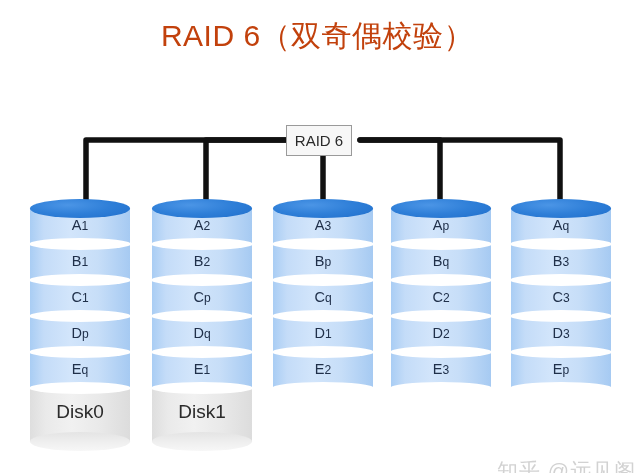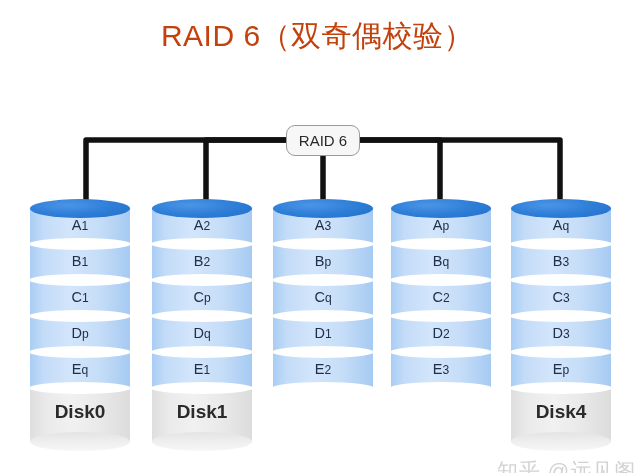--- a/index.html
+++ b/index.html
@@ -42,25 +42,25 @@
     width: 635px;
     height: 473px;
     pointer-events: none;
   }
 
   
   .raid-box {
     position: absolute;
     left: 286px;
     top: 125px;
-    width: 74px;
+    width: 66px;
     height: 31px;
     box-sizing: border-box;
     border: 1.6px solid #9a9a9a;
-    border-radius: 9px;
+    border-radius: 0;
     background: #f7f7f7;
     display: flex;
     align-items: center;
     justify-content: center;
     font-size: 15px;
     color: #2a2a2a;
     z-index: 5;
   }
 
   
@@ -132,21 +132,20 @@
   .disk-base {
     position: relative;
     width: 100px;
     height: 54px;
     background: linear-gradient(to right,
         #dedede 0%, #eaeaea 16%, #f1f1f1 42%, #e9e9e9 70%, #dcdcdc 100%);
     display: flex;
     align-items: center;
     justify-content: center;
     z-index: 1;
-    font-weight: bold;
   }
   .disk-base .base-label {
     position: relative;
     z-index: 3;
     font-size: 19px;
     color: #2b2b2b;
     padding-bottom: 6px;
   }
   .disk-base::after {
     
@@ -326,20 +325,17 @@
         </div>
       <div class="segment">
           <span class="cell-text">D</span>
           <sub>3</sub>
         </div>
       <div class="segment">
           <span class="cell-text">E</span>
           <sub>p</sub>
         </div>
     </div>
-    <div class="disk-base">
-      <span class="base-label">Disk4</span>
-    </div>
   </div>
 
   <div class="watermark">知乎 @远见阁</div>
 
 </div>
 
 </body></html>

